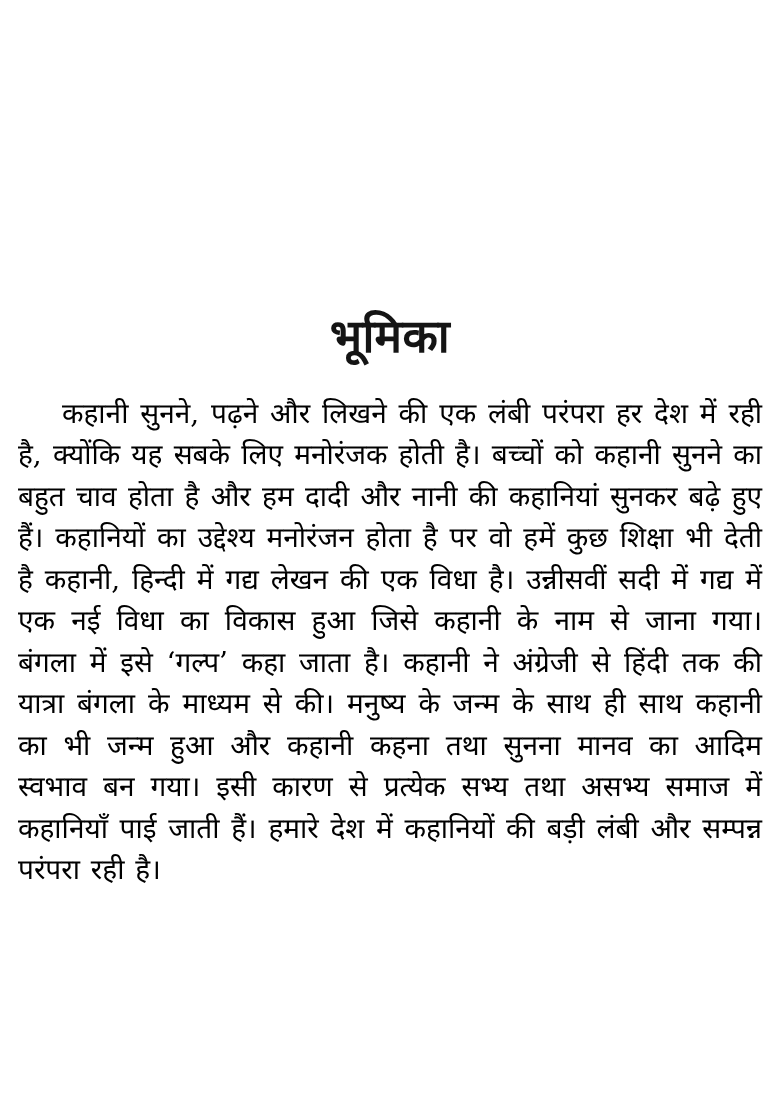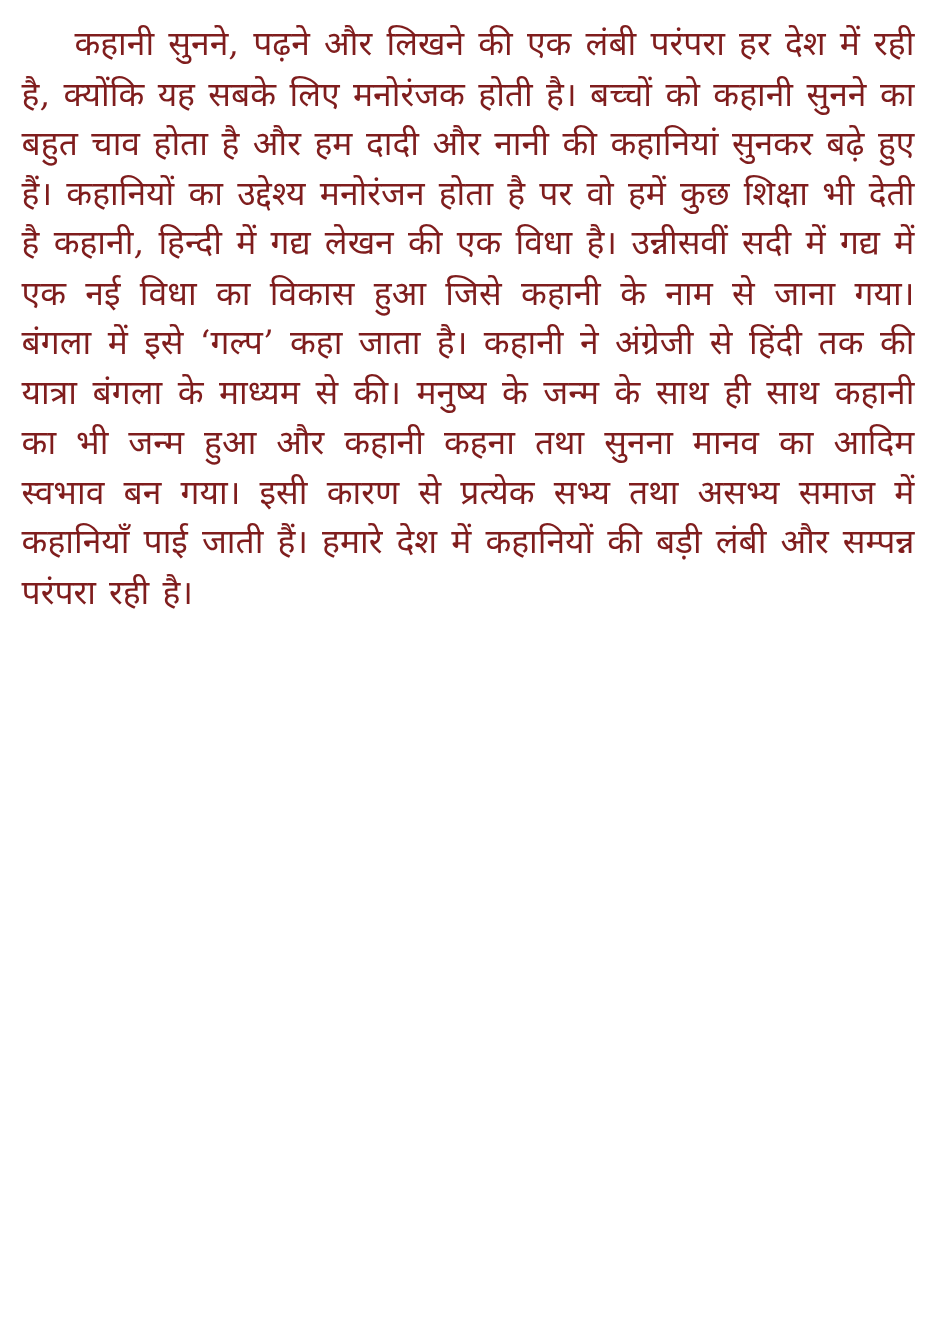--- a/index.html
+++ b/index.html
@@ -26,21 +26,22 @@
     color: #141414;
     letter-spacing: 0.5px;
   }
   .body-paragraph {
     margin: 16px 18px 5px 18px;
     font-size: 28px;
     line-height: 41.5px;
     text-align: justify;
     text-indent: 44px;
     word-spacing: 2px;
-    color: #7f1d1d;
+    color: #000000;
   }
 </style>
 </head>
 <body>
 
 <div class="page">
+  <h1 class="page-title">भूमिका</h1>
   <p class="body-paragraph">कहानी सुनने, पढ़ने और लिखने की एक लंबी परंपरा हर देश में रही है, क्योंकि यह सबके लिए मनोरंजक होती है। बच्चों को कहानी सुनने का बहुत चाव होता है और हम दादी और नानी की कहानियां सुनकर बढ़े हुए हैं। कहानियों का उद्देश्य मनोरंजन होता है पर वो हमें कुछ शिक्षा भी देती है कहानी, हिन्दी में गद्य लेखन की एक विधा है। उन्नीसवीं सदी में गद्य में एक नई विधा का विकास हुआ जिसे कहानी के नाम से जाना गया। बंगला में इसे ‘गल्प’ कहा जाता है। कहानी ने अंग्रेजी से हिंदी तक की यात्रा बंगला के माध्यम से की। मनुष्य के जन्म के साथ ही साथ कहानी का भी जन्म हुआ और कहानी कहना तथा सुनना मानव का आदिम स्वभाव बन गया। इसी कारण से प्रत्येक सभ्य तथा असभ्य समाज में कहानियाँ पाई जाती हैं। हमारे देश में कहानियों की बड़ी लंबी और सम्पन्न परंपरा रही है।</p>
 </div>
 
 </body></html>

